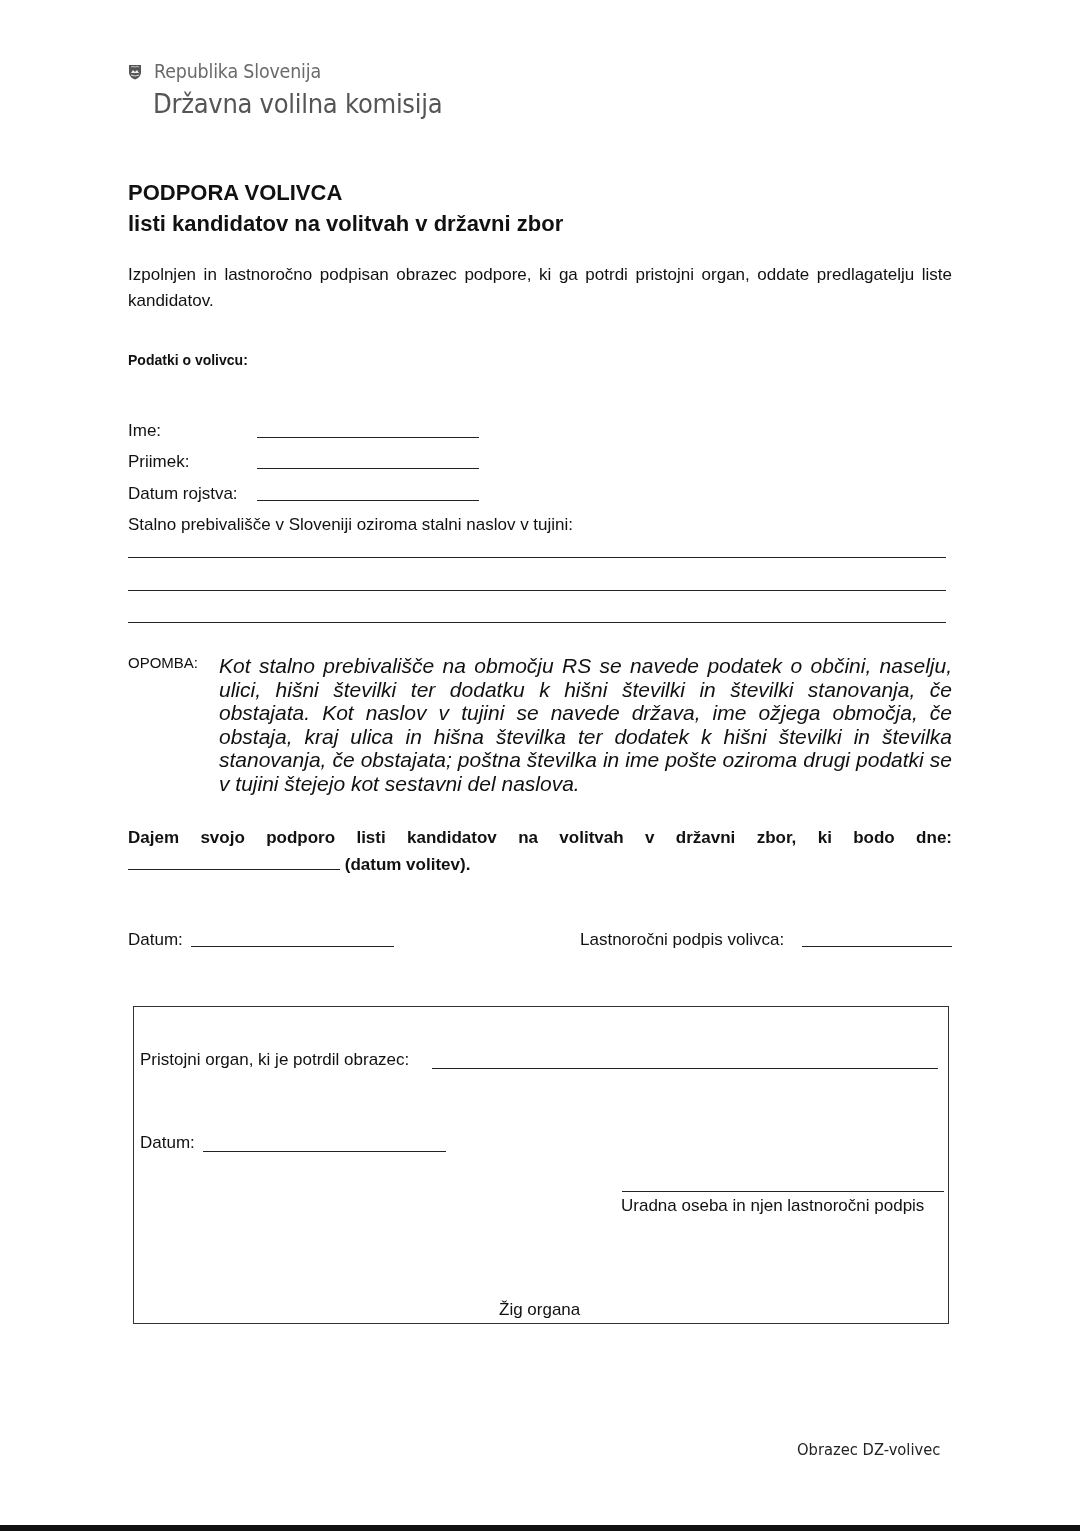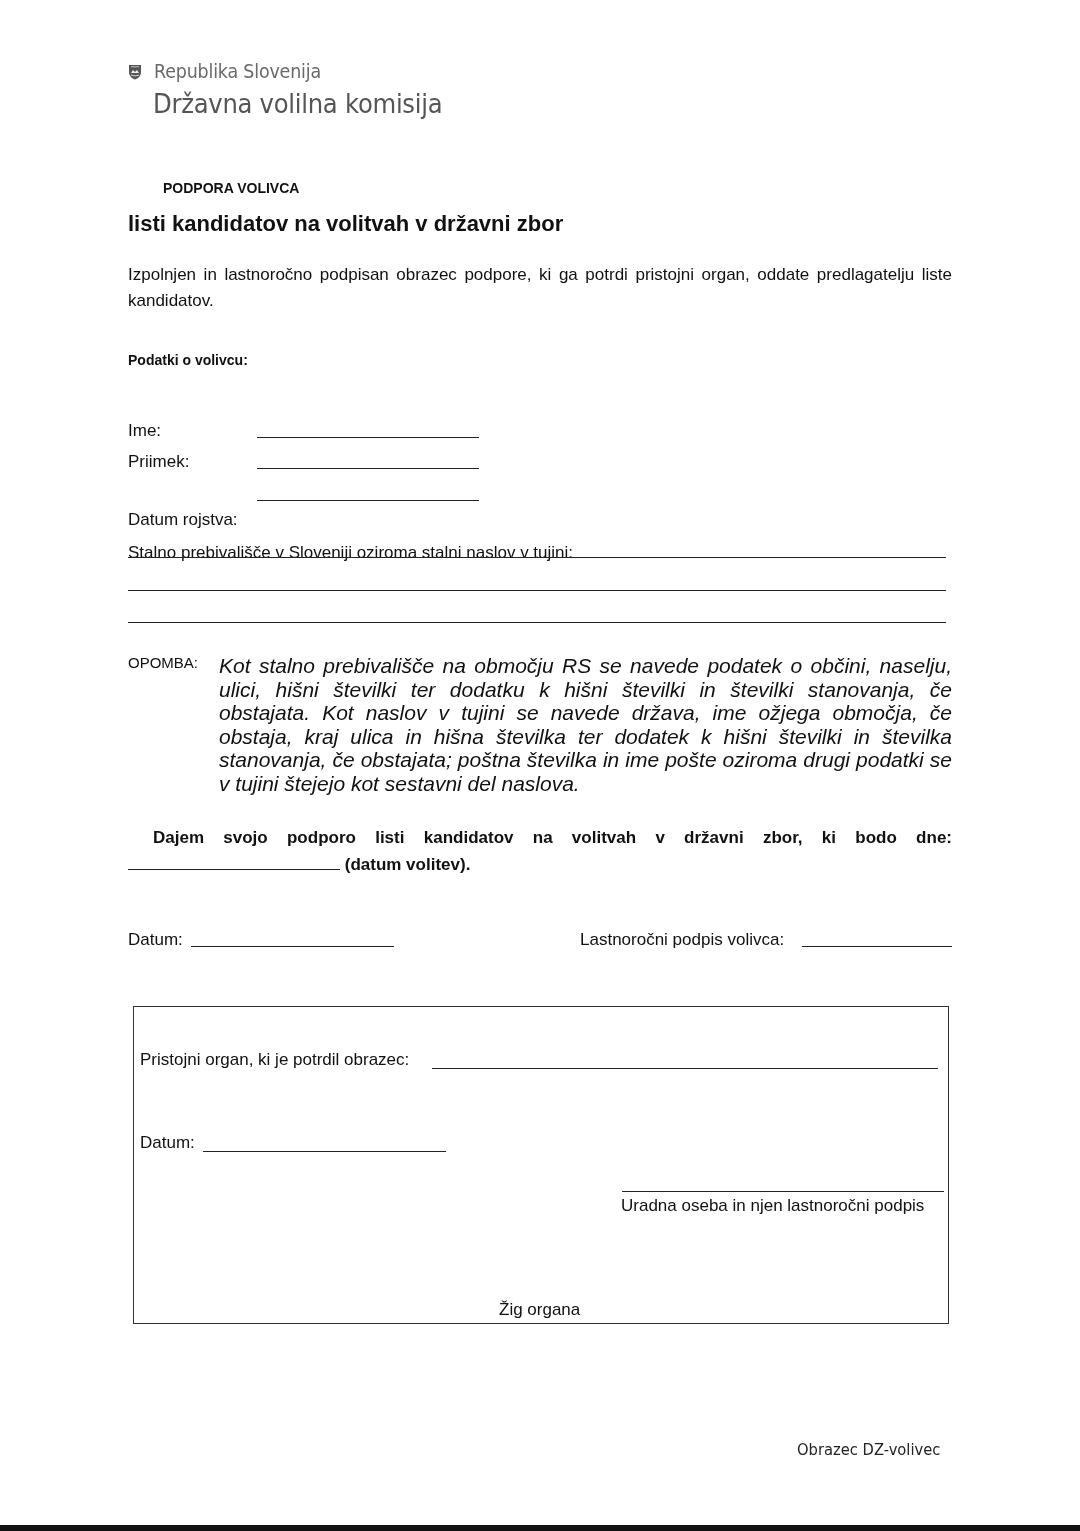--- a/index.html
+++ b/index.html
@@ -10,41 +10,41 @@
     .abs { position: absolute; }
     .header-line1 {
       left: 154px; top: 60px; font-family: "DejaVu Sans", sans-serif; font-size: 19px; color: #6a6a6a;
       letter-spacing: -0.2px; transform: scaleX(0.92); transform-origin: left;
     }
     .header-line2 {
       left: 153px; top: 88px; font-family: "DejaVu Sans", sans-serif; font-size: 27px; color: #555;
       letter-spacing: -0.3px; transform: scaleX(0.90); transform-origin: left;
     }
     .crest { left: 128px; top: 64px; width: 14px; height: 16px; }
-    .title { left: 128px; top: 180px; font-size: 14px; font-weight: bold; margin-left: 35px; }
+    .title { left: 128px; top: 180px; font-size: 22px; font-weight: bold; }
     .subtitle { left: 128px; top: 211px; font-size: 22px; font-weight: bold; }
     .intro {
       left: 128px; top: 262px; width: 824px; font-size: 17px; line-height: 26px; text-align: justify;
     }
     .section-heading { left: 128px; top: 352px; font-size: 14px; font-weight: bold; }
     .field-label { font-size: 17px; }
     .blank {
       display: inline-block; border-bottom: 1.6px solid #222; height: 0; vertical-align: baseline;
     }
     .hline { position: absolute; height: 0; border-bottom: 1.6px solid #222; }
     .note-label { left: 128px; top: 654px; font-size: 15px; }
     .note-text {
       left: 219px; top: 654px; width: 733px; font-size: 21px; font-style: italic; line-height: 23.5px;
       text-align: justify;
     }
     .support {
       left: 128px; top: 824px; width: 824px; font-size: 17px; font-weight: bold; line-height: 27px;
       text-align: justify; text-align-last: left;
     }
-    .support-first { display: block; text-align: justify; text-align-last: justify; margin-left: 25px; }
+    .support-first { display: block; text-align: justify; text-align-last: justify; }
     .box {
       left: 133px; top: 1006px; width: 816px; height: 318px; border: 1.5px solid #333; box-sizing: border-box;
     }
     .footer {
       left: 797px; top: 1440px; font-family: "DejaVu Sans", sans-serif; font-size: 16px; color: #222;
       transform: scaleX(0.92); transform-origin: left;
     }
     .bottom-bar { left: 0; top: 1525px; width: 1080px; height: 6px; background: #111; }
   </style>
 </head>
@@ -65,24 +65,24 @@
 <div class="abs intro">Izpolnjen in lastnoročno podpisan obrazec podpore, ki ga potrdi pristojni organ, oddate predlagatelju liste kandidatov.</div>
 
 <div class="abs section-heading">Podatki o volivcu:</div>
 
 <div class="abs field-label" style="left:128px; top:421px;">Ime:</div>
 <div class="hline" style="left:257px; top:437px; width:222px;"></div>
 
 <div class="abs field-label" style="left:128px; top:452px;">Priimek:</div>
 <div class="hline" style="left:257px; top:468px; width:222px;"></div>
 
-<div class="abs field-label" style="left:128px; top:484px;margin-top:26px;">Datum rojstva:</div>
+<div class="abs field-label" style="left:128px; top:484px;">Datum rojstva:</div>
 <div class="hline" style="left:257px; top:500px; width:222px;"></div>
 
-<div class="abs field-label" style="left:128px; top:515px;margin-top:28px;">Stalno prebivališče v Sloveniji oziroma stalni naslov v tujini:</div>
+<div class="abs field-label" style="left:128px; top:515px;">Stalno prebivališče v Sloveniji oziroma stalni naslov v tujini:</div>
 <div class="hline" style="left:128px; top:557px; width:818px;"></div>
 <div class="hline" style="left:128px; top:590px; width:818px;"></div>
 <div class="hline" style="left:128px; top:622px; width:818px;"></div>
 
 <div class="abs note-label">OPOMBA:</div>
 <div class="abs note-text">Kot stalno prebivališče na območju RS se navede podatek o občini, naselju, ulici, hišni številki ter dodatku k hišni številki in številki stanovanja, če obstajata. Kot naslov v tujini se navede država, ime ožjega območja, če obstaja, kraj ulica in hišna številka ter dodatek k hišni številki in številka stanovanja, če obstajata; poštna številka in ime pošte oziroma drugi podatki se v tujini štejejo kot sestavni del naslova.</div>
 
 <div class="abs support">
   <span class="support-first">Dajem svojo podporo listi kandidatov na volitvah v državni zbor, ki bodo dne:</span>
   <span class="blank" style="width:212px;"></span>

